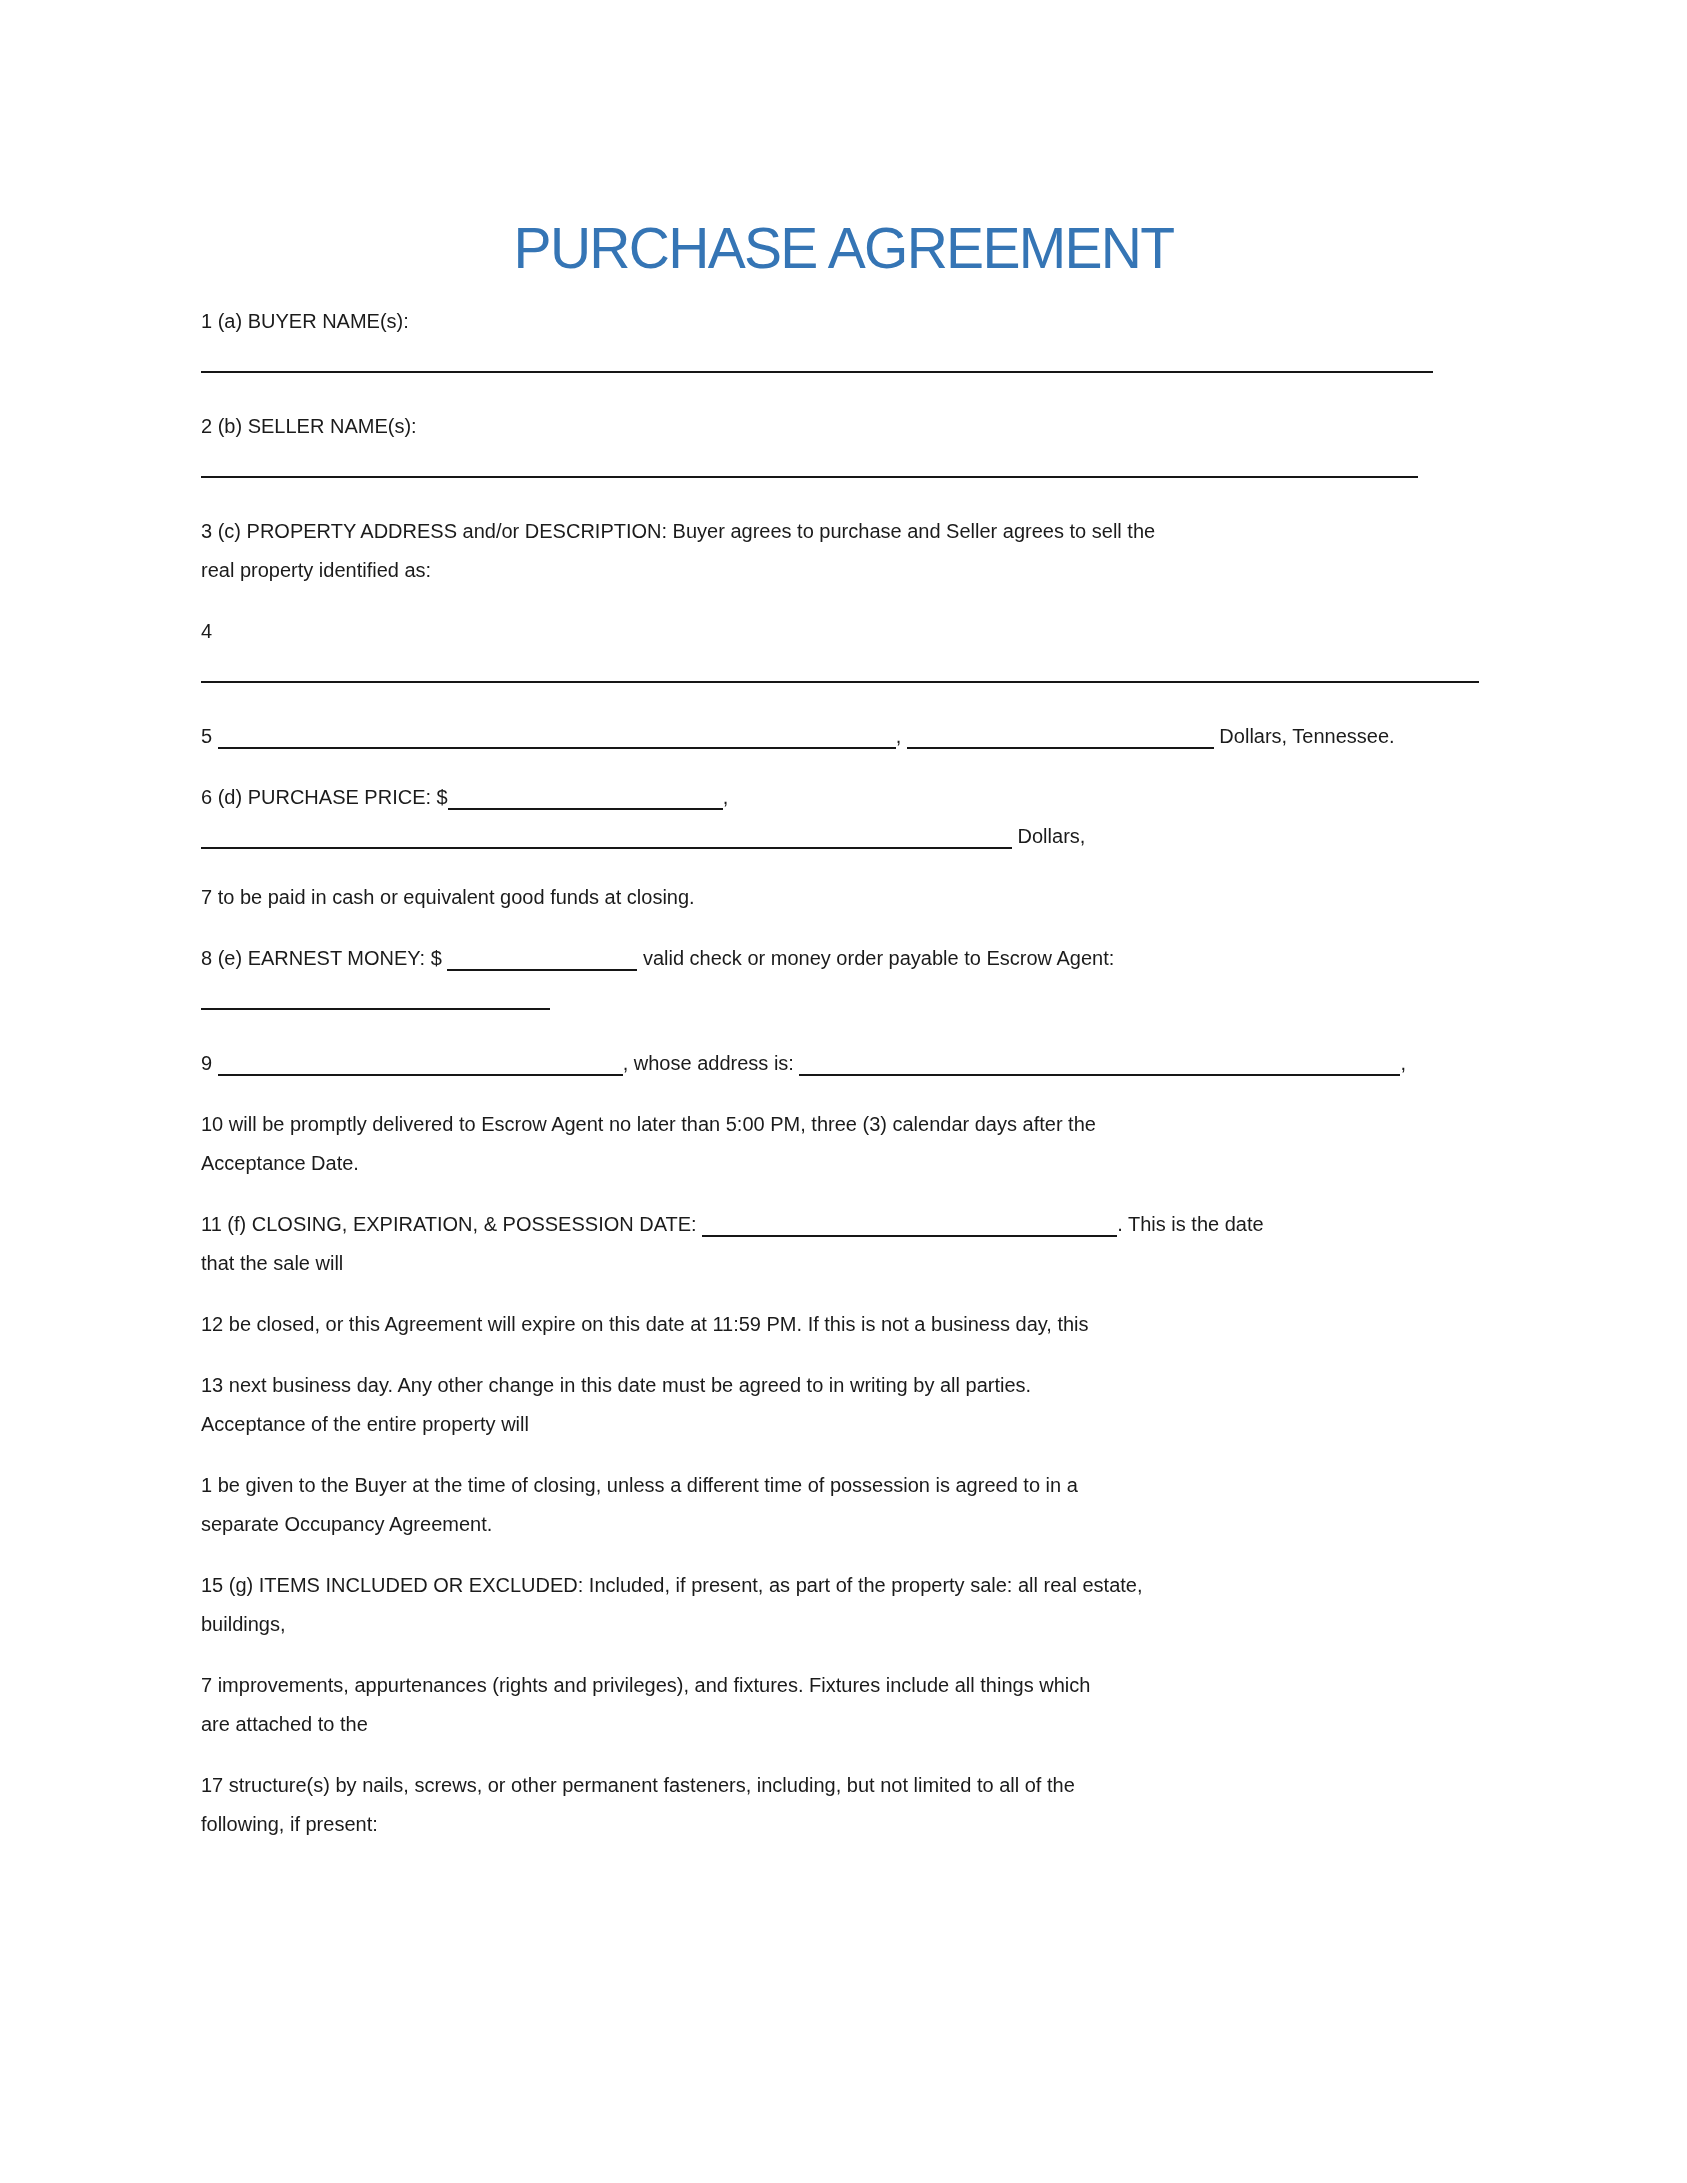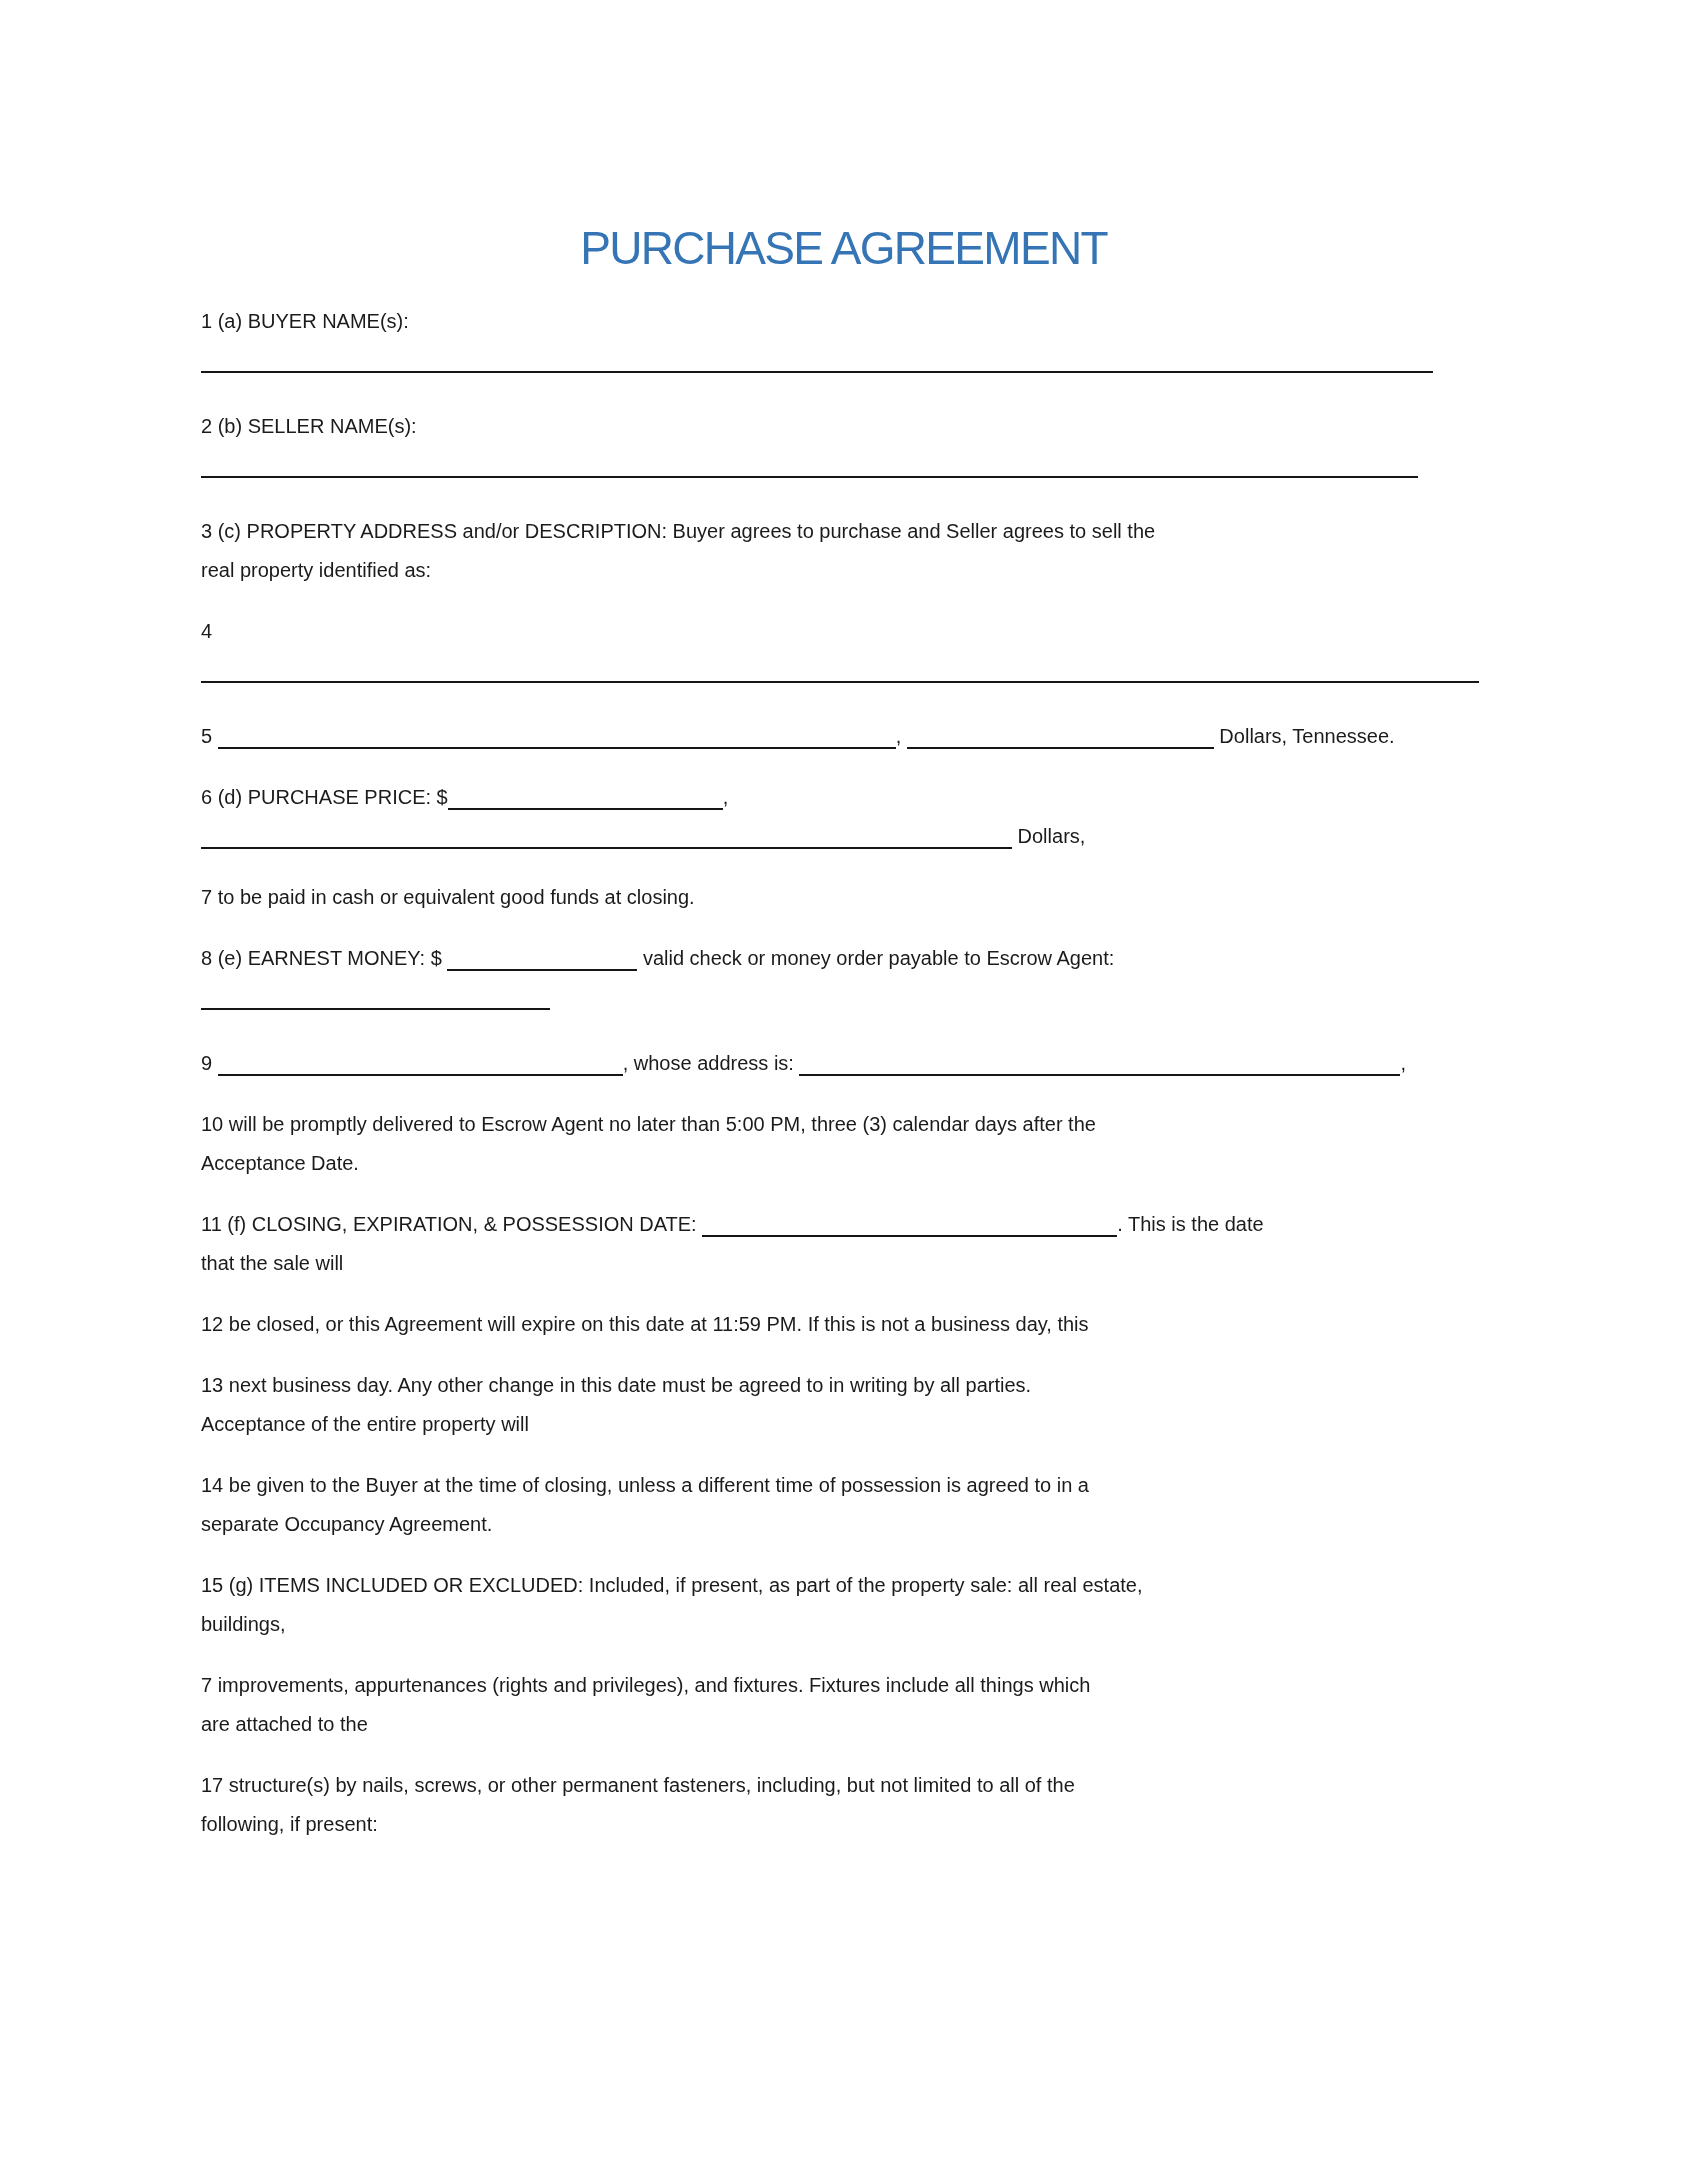--- a/index.html
+++ b/index.html
@@ -8,21 +8,21 @@
     width: 1687px;
     height: 2184px;
     background: #ffffff;
     overflow: hidden;
     font-family: "Liberation Sans", "DejaVu Sans", sans-serif;
     color: #1b1b1b;
   }
   .doc-title {
     margin: 220px 0 24.5px 0;
     text-align: center;
-    font-size: 46px;
+    font-size: 57px;
     line-height: 57px;
     font-weight: 400;
     letter-spacing: -1.7px;
   }
   .doc-body {
     padding: 0 175px 0 201px;
     font-size: 20px;
   }
   .para { margin: 0 0 22px 0; }
   .row { line-height: 39px; white-space: nowrap; }
@@ -83,21 +83,21 @@
         <div class="row"><span class="run">that the sale will</span></div>
       </div>
       <div class="para">
         <div class="row"><span class="run">12 be closed, or this Agreement will expire on this date at 11:59 PM. If this is not a business day, this</span></div>
       </div>
       <div class="para">
         <div class="row"><span class="run">13 next business day. Any other change in this date must be agreed to in writing by all parties.</span></div>
         <div class="row"><span class="run">Acceptance of the entire property will</span></div>
       </div>
       <div class="para">
-        <div class="row"><span class="run">14 be given to the Buyer at the time of closing, unless a different time of possession is agreed to in a</span></div>
+        <div class="row"><span class="run">1 be given to the Buyer at the time of closing, unless a different time of possession is agreed to in a</span></div>
         <div class="row"><span class="run">separate Occupancy Agreement.</span></div>
       </div>
       <div class="para">
         <div class="row"><span class="run">15 (g) ITEMS INCLUDED OR EXCLUDED: Included, if present, as part of the property sale: all real estate,</span></div>
         <div class="row"><span class="run">buildings,</span></div>
       </div>
       <div class="para">
         <div class="row"><span class="run">7 improvements, appurtenances (rights and privileges), and fixtures. Fixtures include all things which</span></div>
         <div class="row"><span class="run">are attached to the</span></div>
       </div>

